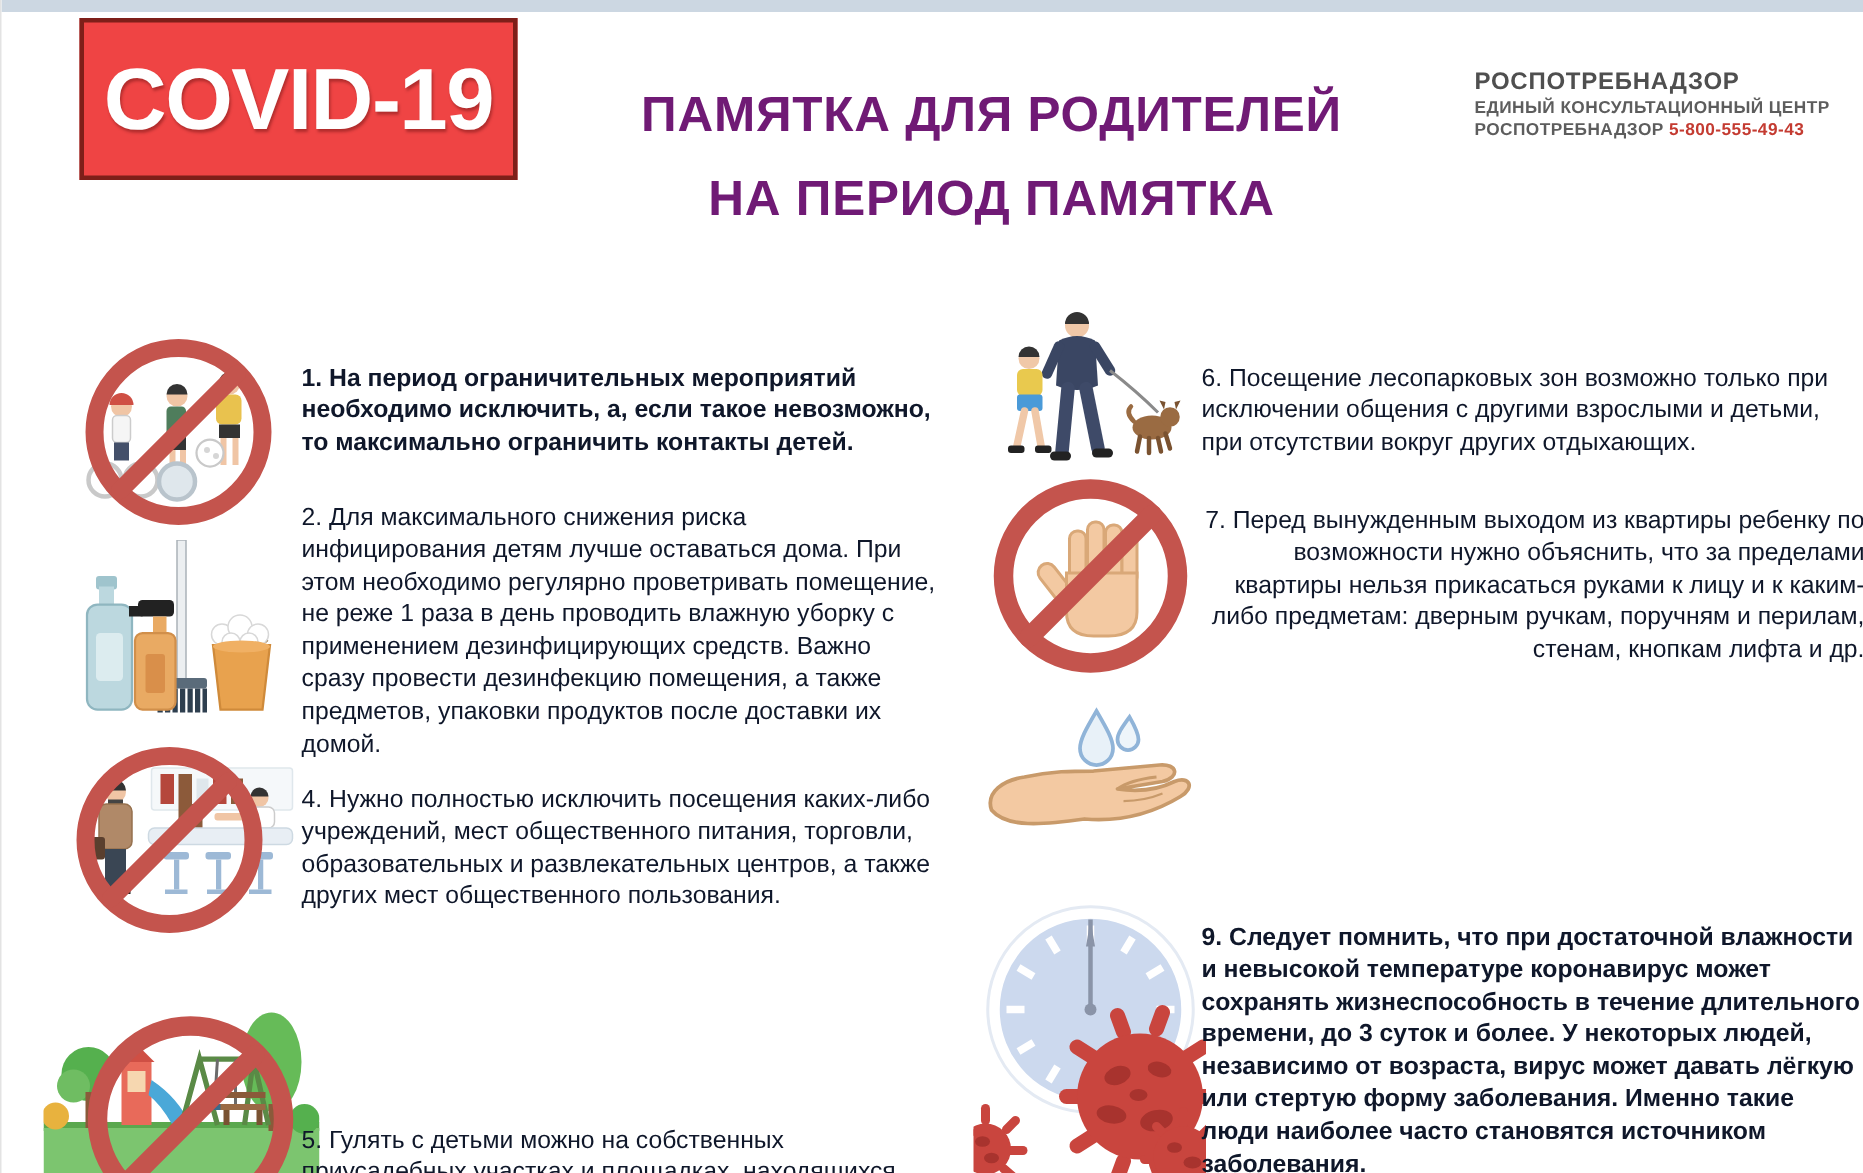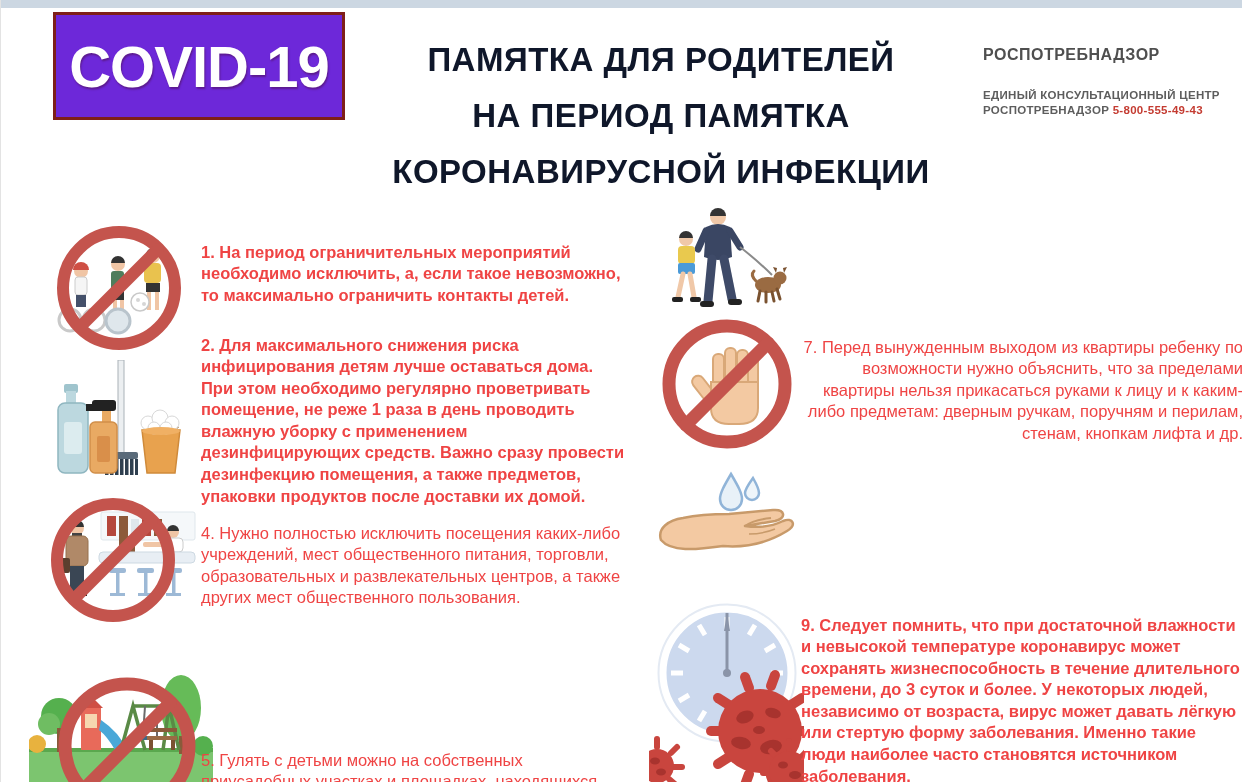--- a/index.html
+++ b/index.html
@@ -4,49 +4,48 @@
 <style>
   html,body { margin:0; padding:0; background:#fff; }
   .poster {
     position:relative; width:1242px; height:782px; background:#ffffff;
     overflow:hidden; font-family:"Liberation Sans", sans-serif;
     border-left:1px solid #e3e3e3; border-right:1px solid #e9e9e9;
   }
   .topstrip { position:absolute; top:0; left:0; width:1242px; height:8px; background:#ccd7e2; }
   .covid-badge {
     position:absolute; left:52px; top:12px; width:292px; height:108px;
-    background:#6d28d9; border:3px solid #7e1f19; box-sizing:border-box;
+    background:#ef4444; border:3px solid #7e1f19; box-sizing:border-box;
     color:#ffffff; font-weight:bold; font-size:58px; letter-spacing:-1px;
     display:flex; align-items:center; justify-content:center;
     transform-origin:center; text-shadow:1px 2px 2px rgba(60,0,0,0.35);
   }
   .main-title {
-    position:absolute; left:372px; top:32px; width:576px; text-align:center;
-    color:#0f172a; font-weight:bold; font-size:33px; line-height:56px; letter-spacing:0.5px;
+    position:absolute; left:372px; top:48px; width:576px; text-align:center;
+    color:#701a75; font-weight:bold; font-size:33px; line-height:56px; letter-spacing:0.5px;
   }
   .agency { position:absolute; left:982px; top:46px; width:245px; }
   .agency-name { font-size:16px; color:#4f4f4f; font-weight:bold; letter-spacing:0.5px; }
-  .agency-sub { margin-top:24px; font-size:11.5px; font-weight:bold; color:#5d5d5d; line-height:15px; letter-spacing:0.3px; }
+  .agency-sub { margin-top:1px; font-size:11.5px; font-weight:bold; color:#5d5d5d; line-height:15px; letter-spacing:0.3px; }
   .phone { color:#c43b31; }
-  .item { position:absolute; font-size:16.5px; line-height:21.6px; color:#ef4444; }
+  .item { position:absolute; font-size:16.5px; line-height:21.6px; color:#0f172a; }
   .bold { font-weight:bold; }
   .icon { position:absolute; line-height:0; }
 </style>
 </head>
 <body>
 
 <div class="poster">
   <div class="topstrip"></div>
 
   <div class="covid-badge">COVID-19</div>
 
   <div class="main-title">
     <div>ПАМЯТКА ДЛЯ РОДИТЕЛЕЙ</div>
     <div>НА ПЕРИОД ПАМЯТКА</div>
-    <div>КОРОНАВИРУСНОЙ ИНФЕКЦИИ</div>
   </div>
 
   <div class="agency">
     <div class="agency-name">РОСПОТРЕБНАДЗОР</div>
     <div class="agency-sub">
       <span>ЕДИНЫЙ КОНСУЛЬТАЦИОННЫЙ ЦЕНТР</span><br>
       <span>РОСПОТРЕБНАДЗОР</span>
       <span class="phone">5-800-555-49-43</span>
     </div>
   </div>
@@ -323,19 +322,20 @@
         <line x1="152" y1="172" x2="158" y2="166"></line>
           <line x1="122" y1="188" x2="114" y2="188"></line>
       </g>
       <circle cx="140" cy="186" r="20" fill="#c9453e"></circle>
       <ellipse cx="134" cy="180" rx="5" ry="3.5" fill="#a8332e"></ellipse>
       <ellipse cx="146" cy="190" rx="6" ry="4" fill="#a8332e"></ellipse>
     </svg>
   </span>
 
   <p class="item bold" style="left:200px; top:225px; width:420px;">1. На период ограничительных мероприятий необходимо исключить, а, если такое невозможно, то максимально ограничить контакты детей.</p>
-  <p class="item" style="left:200px; top:318px; width:424px;font-weight:bold;">2. Для максимального снижения риска инфицирования детям лучше оставаться дома. При этом необходимо регулярно проветривать помещение, не реже 1 раза в день проводить влажную уборку с применением дезинфицирующих средств. Важно сразу провести дезинфекцию помещения, а также предметов, упаковки продуктов после доставки их домой.</p>
+  <p class="item" style="left:200px; top:318px; width:424px;">2. Для максимального снижения риска инфицирования детям лучше оставаться дома. При этом необходимо регулярно проветривать помещение, не реже 1 раза в день проводить влажную уборку с применением дезинфицирующих средств. Важно сразу провести дезинфекцию помещения, а также предметов, упаковки продуктов после доставки их домой.</p>
   <p class="item" style="left:200px; top:506px; width:420px;">4. Нужно полностью исключить посещения каких-либо учреждений, мест общественного питания, торговли, образовательных и развлекательных центров, а также других мест общественного пользования.</p>
   <p class="item" style="left:200px; top:733px; width:420px;">5. Гулять с детьми можно на собственных приусадебных участках и площадках, находящихся</p>
 
+  <p class="item" style="left:800px; top:225px; width:438px;">6. Посещение лесопарковых зон возможно только при исключении общения с другими взрослыми и детьми, при отсутствии вокруг других отдыхающих.</p>
   <p class="item" style="left:800px; top:320px; width:442px;text-align:right;">7. Перед вынужденным выходом из квартиры ребенку по возможности нужно объяснить, что за пределами квартиры нельзя прикасаться руками к лицу и к каким-либо предметам: дверным ручкам, поручням и перилам, стенам, кнопкам лифта и др.</p>
   <p class="item bold" style="left:800px; top:598px; width:442px;">9. Следует помнить, что при достаточной влажности и невысокой температуре коронавирус может сохранять жизнеспособность в течение длительного времени, до 3 суток и более. У некоторых людей, независимо от возраста, вирус может давать лёгкую или стертую форму заболевания. Именно такие люди наиболее часто становятся источником заболевания.</p>
 </div>
 
 </body></html>

